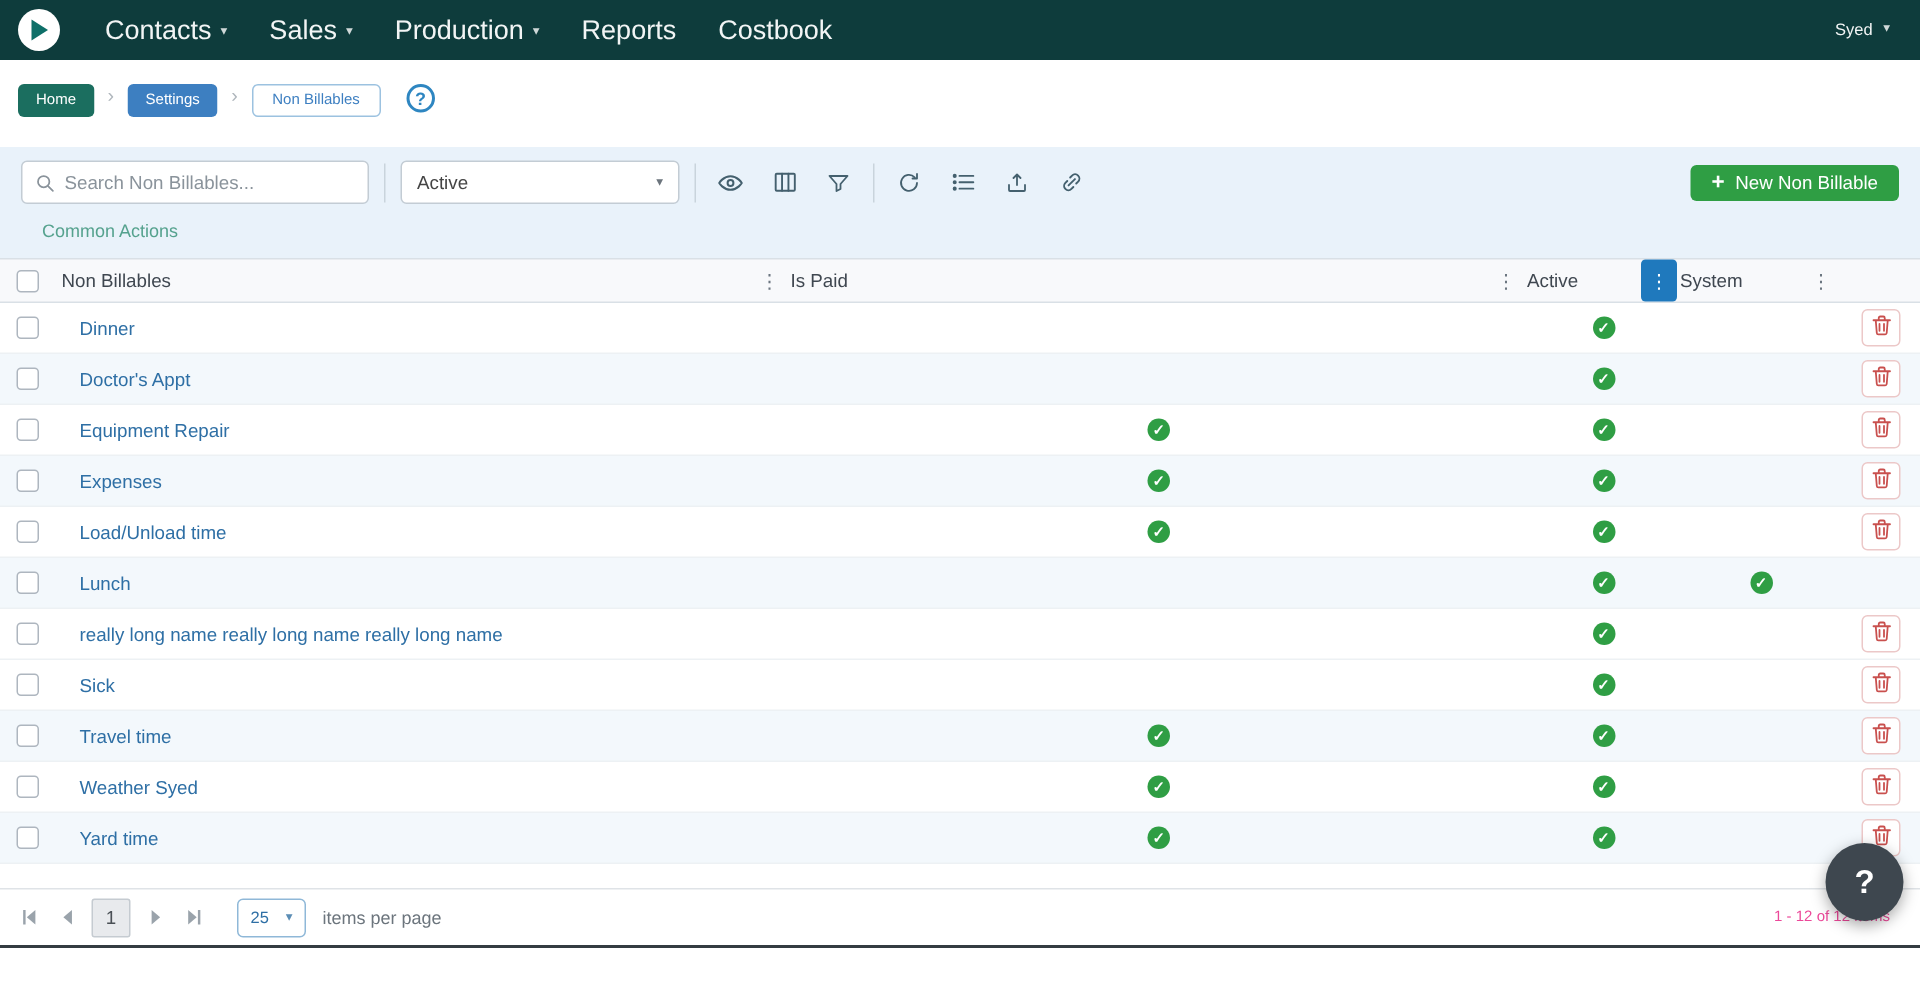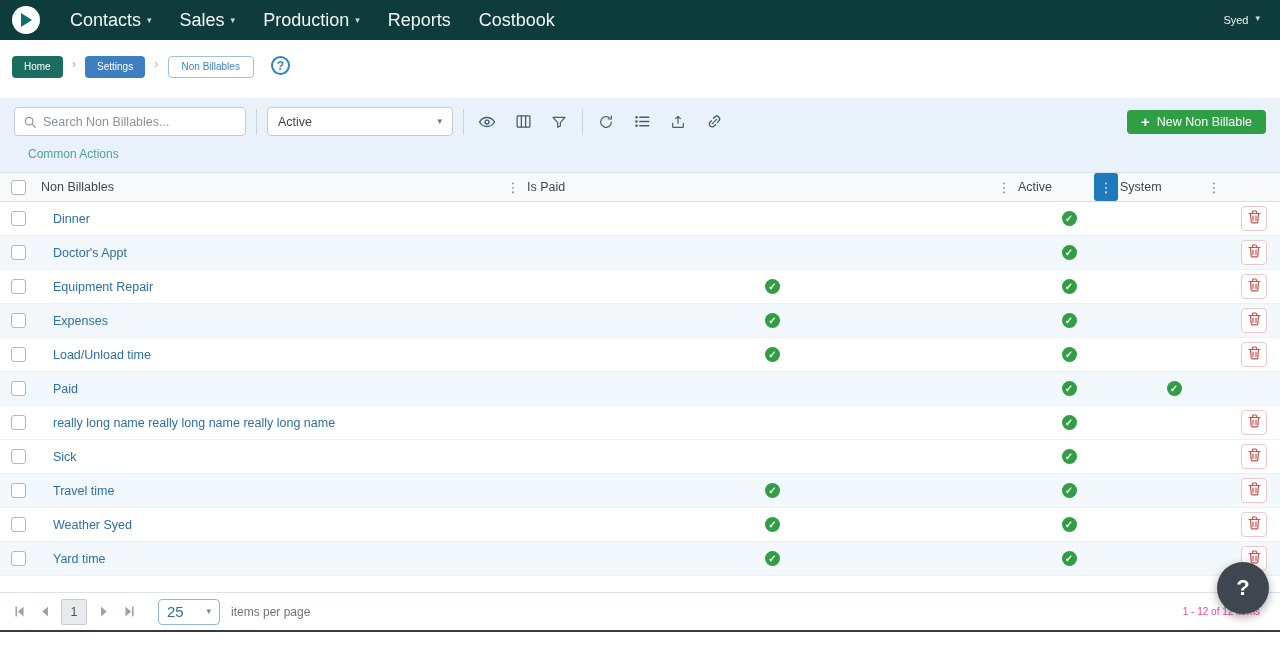--- a/index.html
+++ b/index.html
@@ -84,23 +84,23 @@
   .trash-btn svg{stroke:var(--danger-red,#c9504e);fill:none;stroke-width:1.2;stroke-linecap:round}
 
   
   .pager{margin-top:16px;height:38px;border-top:1px solid #dfe3e7;background:#fff;display:flex;
     align-items:center;padding:0 20px 0 6px;font-size:12px;color:#6c757d}
   .pg-btn{width:26px;height:26px;display:flex;align-items:center;justify-content:center;cursor:pointer}
   .pg-btn svg{fill:#9aa3ab}
   .pg-num{width:26px;height:26px;border:1px solid #c5cbd1;background:#e8eaed;color:#4a5056;
     display:flex;align-items:center;justify-content:center;border-radius:2px;margin:0 3px;
     font-size:12.5px;cursor:pointer}
-  .size-select{margin-left:16px;width:62px;height:26px;border:1px solid #8fb8d8;border-radius:4px;
+  .size-select{margin-left:16px;width:46px;height:26px;border:1px solid #8fb8d8;border-radius:4px;
     background:#fff;display:flex;align-items:center;padding:0 8px;color:var(--link-blue,#2e6fa5);
-    font-size:15px;cursor:pointer}
+    font-size:11px;cursor:pointer}
   .size-select .caret{margin-left:auto;color:#5b8db5}
   .per-page{margin-left:11px}
   .range{margin-left:auto;font-size:10px;color:#ec4899}
 
   .bottom-strip{height:2px;background:#343c41;width:100%}
 
   
   .fab{position:absolute;left:1217px;top:562px;width:52px;height:52px;border-radius:50%;
     background:#3e474f;color:#fff;font-size:22px;font-weight:bold;display:flex;align-items:center;
     justify-content:center;box-shadow:0 3px 10px rgba(0,0,0,.35);cursor:pointer;z-index:10}
@@ -341,21 +341,21 @@
                 <path d="M1 3.5h11M4.5 3.5V2a1 1 0 0 1 1-1h2a1 1 0 0 1 1 1v1.5M2.5 3.5l.7 8.5a1 1 0 0 0 1 .9h4.6a1 1 0 0 0 1-.9l.7-8.5M5 6v4.5M8 6v4.5"></path>
               </svg></span>
           </button>
         </div>
       </div>
       <div class="trow alt">
         <div class="td c-check">
           <input type="checkbox" class="cb" style="">
         </div>
         <div class="td c-name">
-          <span class="row-link">Paid</span>
+          <span class="row-link">Lunch</span>
         </div>
         <div class="td c-paid center"></div>
         <div class="td c-active center">
           <span class="check-badge"></span>
         </div>
         <div class="td c-system center">
           <span class="check-badge"></span>
         </div>
         <div class="td c-action center"></div>
       </div>

